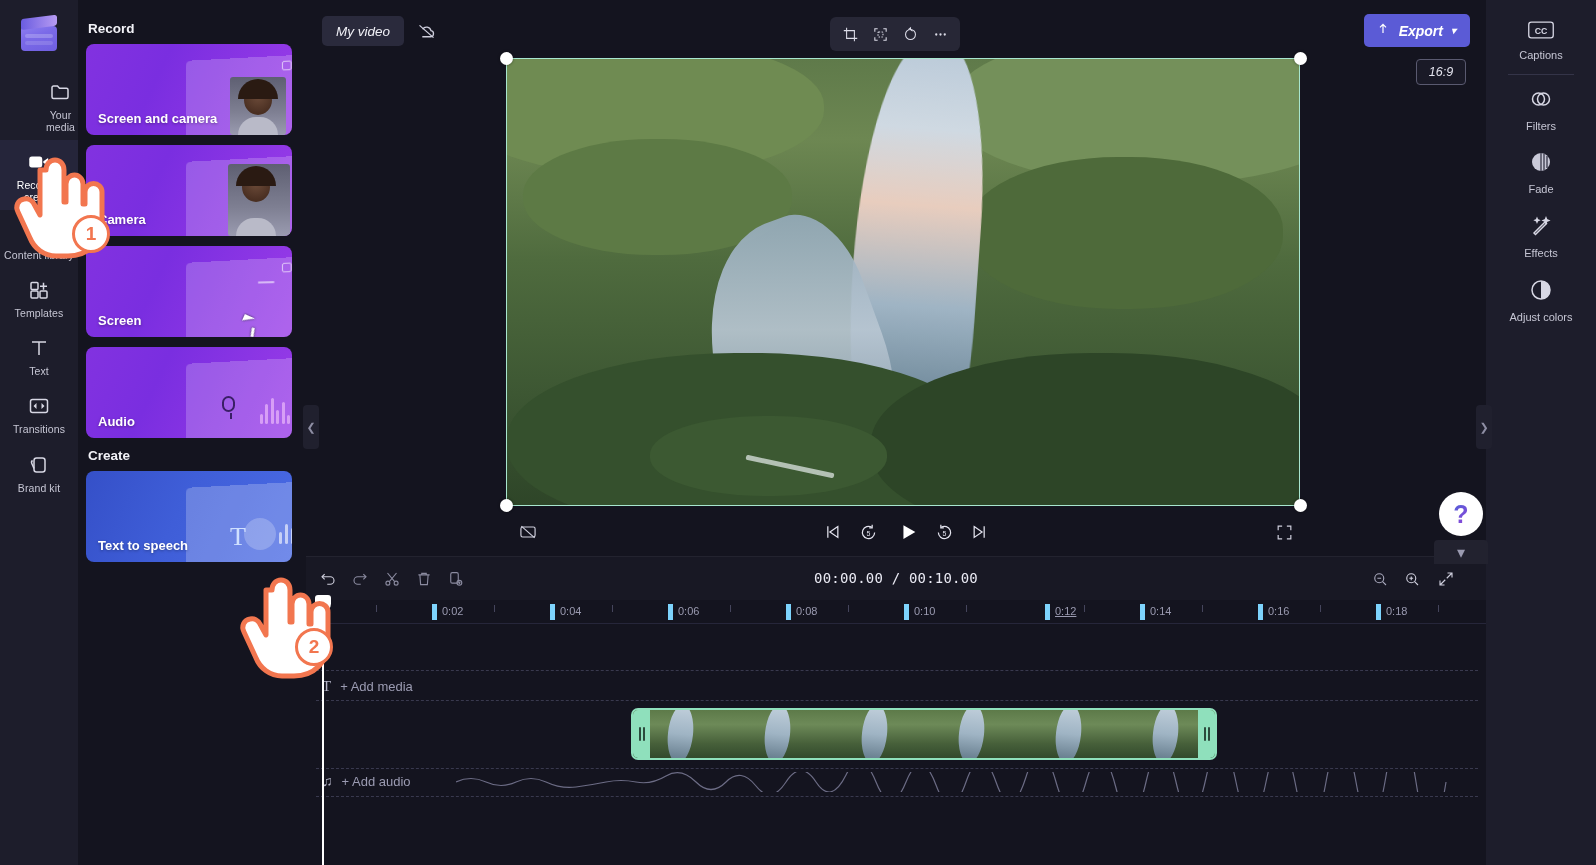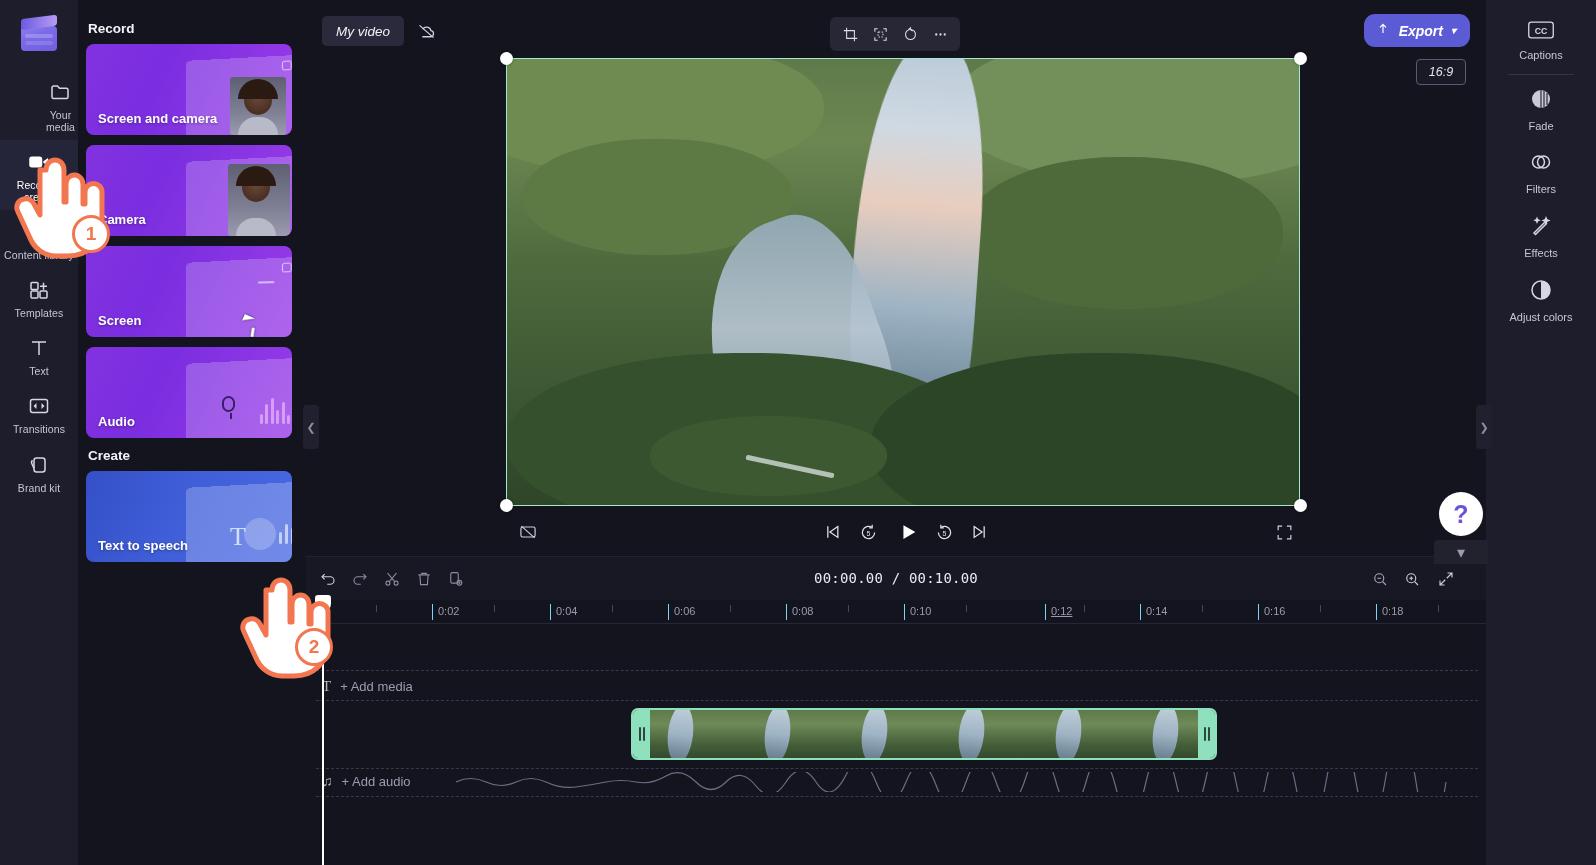--- a/index.html
+++ b/index.html
@@ -111,21 +111,21 @@
     background:#2a2a3c; display:flex; align-items:center; font-size:13.5px; color:#f0f0f6; cursor:text;
   }
   #cloud-off { position:absolute; left:106px; top:17px; width:28px; height:28px; display:flex; align-items:center; justify-content:center; cursor:pointer; }
   #float-tools {
     position:absolute; left:524px; top:17px; height:34px; padding:0 6px; border-radius:6px;
     background:#272736; display:flex; align-items:center; gap:2px;
   }
   .ft-btn { width:28px; height:26px; display:flex; align-items:center; justify-content:center; border-radius:4px; cursor:pointer; color:#d6d6e2; }
 
   #export-btn {
-    position:absolute; right:16px; top:14px; height:33px; padding:0 14px 0 11px; border-radius:11px;
+    position:absolute; right:16px; top:14px; height:33px; padding:0 14px 0 11px; border-radius:5px;
     background:#5b5bd6; display:flex; align-items:center; gap:8px; cursor:pointer;
     font-size:14px; font-weight:bold; color:#fff;
   }
   #ratio-chip {
     position:absolute; right:20px; top:59px; width:50px; height:26px; border-radius:4px;
     border:1px solid #5a5a70; display:flex; align-items:center; justify-content:center;
     font-size:12.5px; color:#e4e4ee; background:#1a1a27; cursor:pointer;
   }
 
   
@@ -157,21 +157,21 @@
   #tl-bar {
     position:absolute; left:0; top:556px; right:0; height:44px; background:#181824;
     border-top:1px solid #23232f;
   }
   .tlb { position:absolute; top:8px; width:28px; height:28px; display:flex; align-items:center; justify-content:center; cursor:pointer; color:#cfcfdd; }
   #time-read {
     position:absolute; left:0; right:0; top:13px; text-align:center; font-size:14px;
     color:#eaeaf4; font-family:"DejaVu Sans Mono", monospace; letter-spacing:.2px;
   }
   #ruler { position:absolute; left:0; top:600px; right:0; height:24px; border-bottom:1px solid #26263a; }
-  .tick-lbl { position:absolute; top:4px; font-size:11px; color:#9a9ab0; padding-left:5px; border-left:1px solid #7dd3fc; height:16px; line-height:14px;}
+  .tick-lbl { position:absolute; top:4px; font-size:11px; color:#9a9ab0; padding-left:5px; border-left:5px solid #7dd3fc; height:16px; line-height:14px;}
   .tick-sm { position:absolute; top:5px; width:1px; height:7px; background:#45455c; }
   .track-row { position:absolute; left:0; right:0; height:26px; display:flex; align-items:center; gap:9px; padding-left:16px; color:#9b9bb2; font-size:13px; }
   .dashed { position:absolute; left:10px; right:8px; border-top:1.5px dashed #39394e; }
   #clip {
     position:absolute; left:325px; top:708px; width:586px; height:52px; border-radius:7px;
     border:2px solid #8fe0bc; overflow:hidden; cursor:pointer;
     background: repeating-linear-gradient(90deg,#4b6640 0px,#6d8a58 38px,#9fb6c4 60px,#58734a 98px);
   }
   .thumb-strip{ position:absolute; inset:0; display:flex; }
   .thumb{ flex:1; position:relative; overflow:hidden;
@@ -620,37 +620,37 @@
           <rect x="2" y="2" width="28" height="18" rx="3"></rect>
           <text x="16" y="15" font-size="10" fill="#d7d7e4" stroke="none" text-anchor="middle" font-family="Liberation Sans" font-weight="bold">CC</text>
         </svg>
       </span>
       <span class="lbl">Captions</span>
     </div>
     <div class="rr-div"></div>
 
     <div class="rr-item">
       <span>
+        <svg width="24" height="24" viewBox="0 0 24 24" fill="none" stroke="#d7d7e4" stroke-width="1.5">
+          <circle cx="9.5" cy="12" r="6"></circle>
+            <circle cx="14.5" cy="12" r="6"></circle>
+        </svg>
+      </span>
+      <span class="lbl">Filters</span>
+    </div>
+
+    <div class="rr-item">
+      <span>
         <svg width="24" height="24" viewBox="0 0 24 24">
           <circle cx="12" cy="12" r="9" fill="#c9c9d8"></circle>
           <path d="M12 3v18" stroke="#2a2a3c" stroke-width="1.2"></path>
           <path d="M15 3.8v16.4M18 6v12" stroke="#2a2a3c" stroke-width="1.2"></path>
         </svg>
       </span>
       <span class="lbl">Fade</span>
-    </div>
-
-    <div class="rr-item">
-      <span>
-        <svg width="24" height="24" viewBox="0 0 24 24" fill="none" stroke="#d7d7e4" stroke-width="1.5">
-          <circle cx="9.5" cy="12" r="6"></circle>
-            <circle cx="14.5" cy="12" r="6"></circle>
-        </svg>
-      </span>
-      <span class="lbl">Filters</span>
     </div>
 
     <div class="rr-item">
       <span>
         <svg width="24" height="24" viewBox="0 0 24 24" fill="none" stroke="#d7d7e4" stroke-width="1.5">
           <path d="M5 19L16 8l1.5 1.5L6.5 20.5z"></path>
           <path d="M17 4l.7 1.8L19.5 6.5l-1.8.7L17 9l-.7-1.8L14.5 6.5l1.8-.7z" fill="#d7d7e4"></path>
           <path d="M8 4.5l.5 1.2 1.2.5-1.2.5L8 8l-.5-1.3-1.2-.5 1.2-.5z" fill="#d7d7e4"></path>
         </svg>
       </span>

